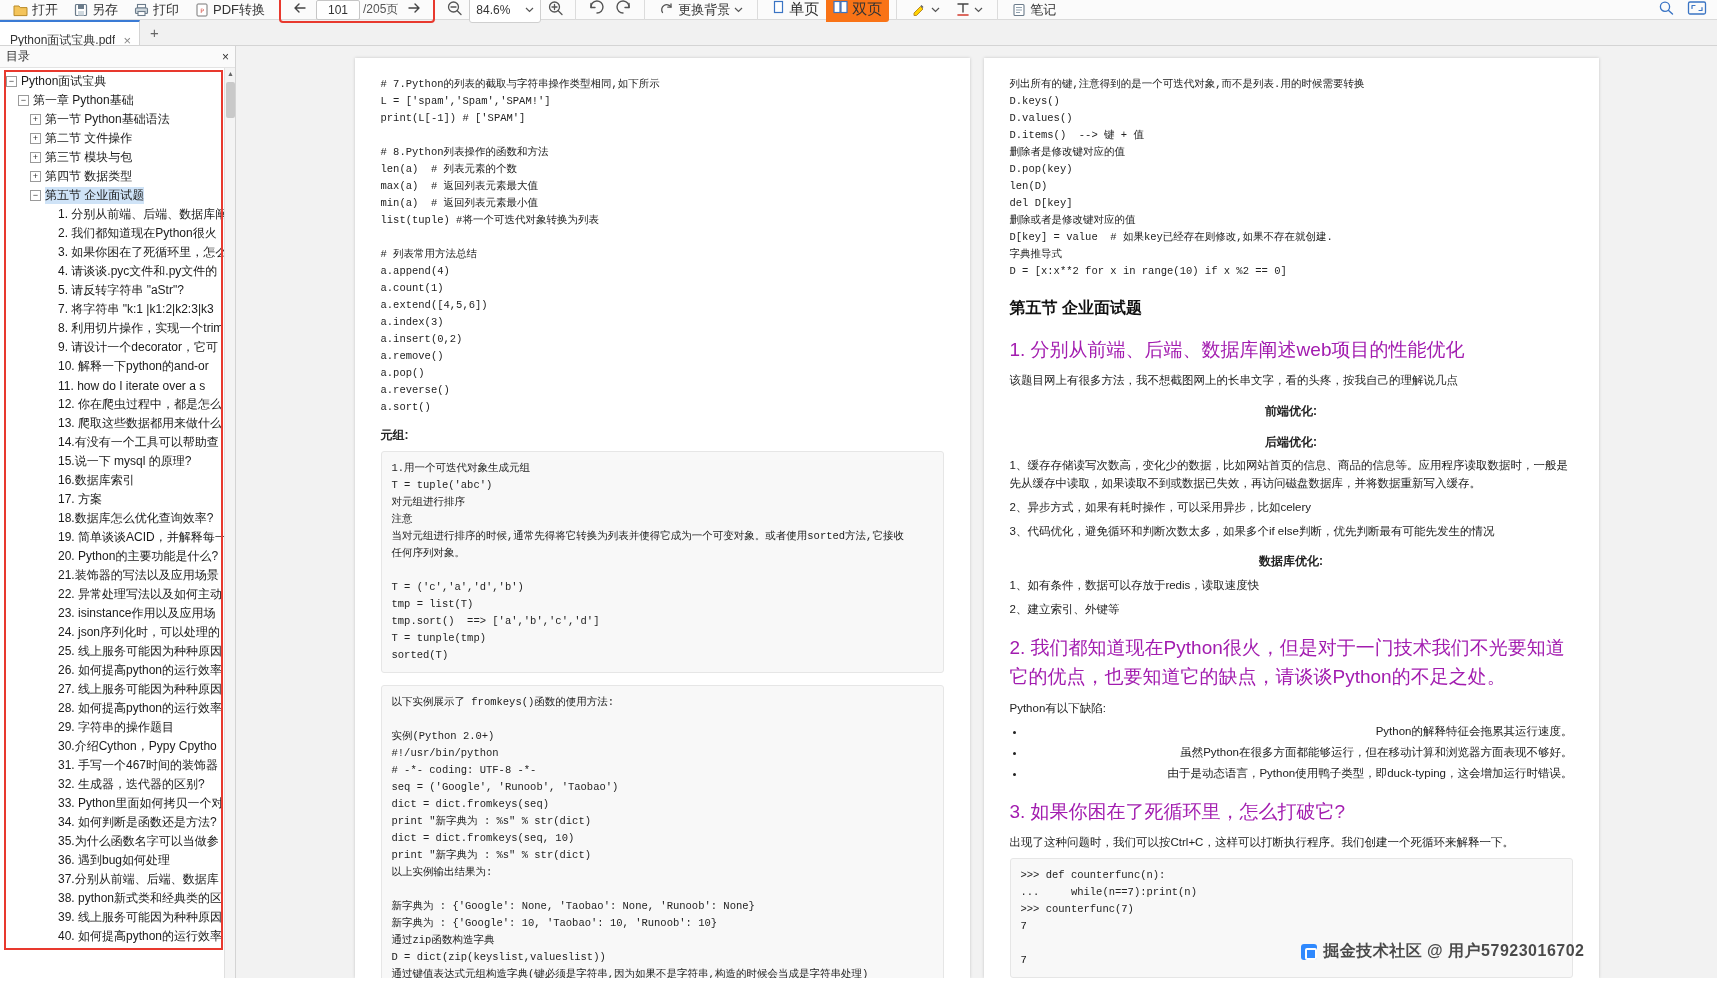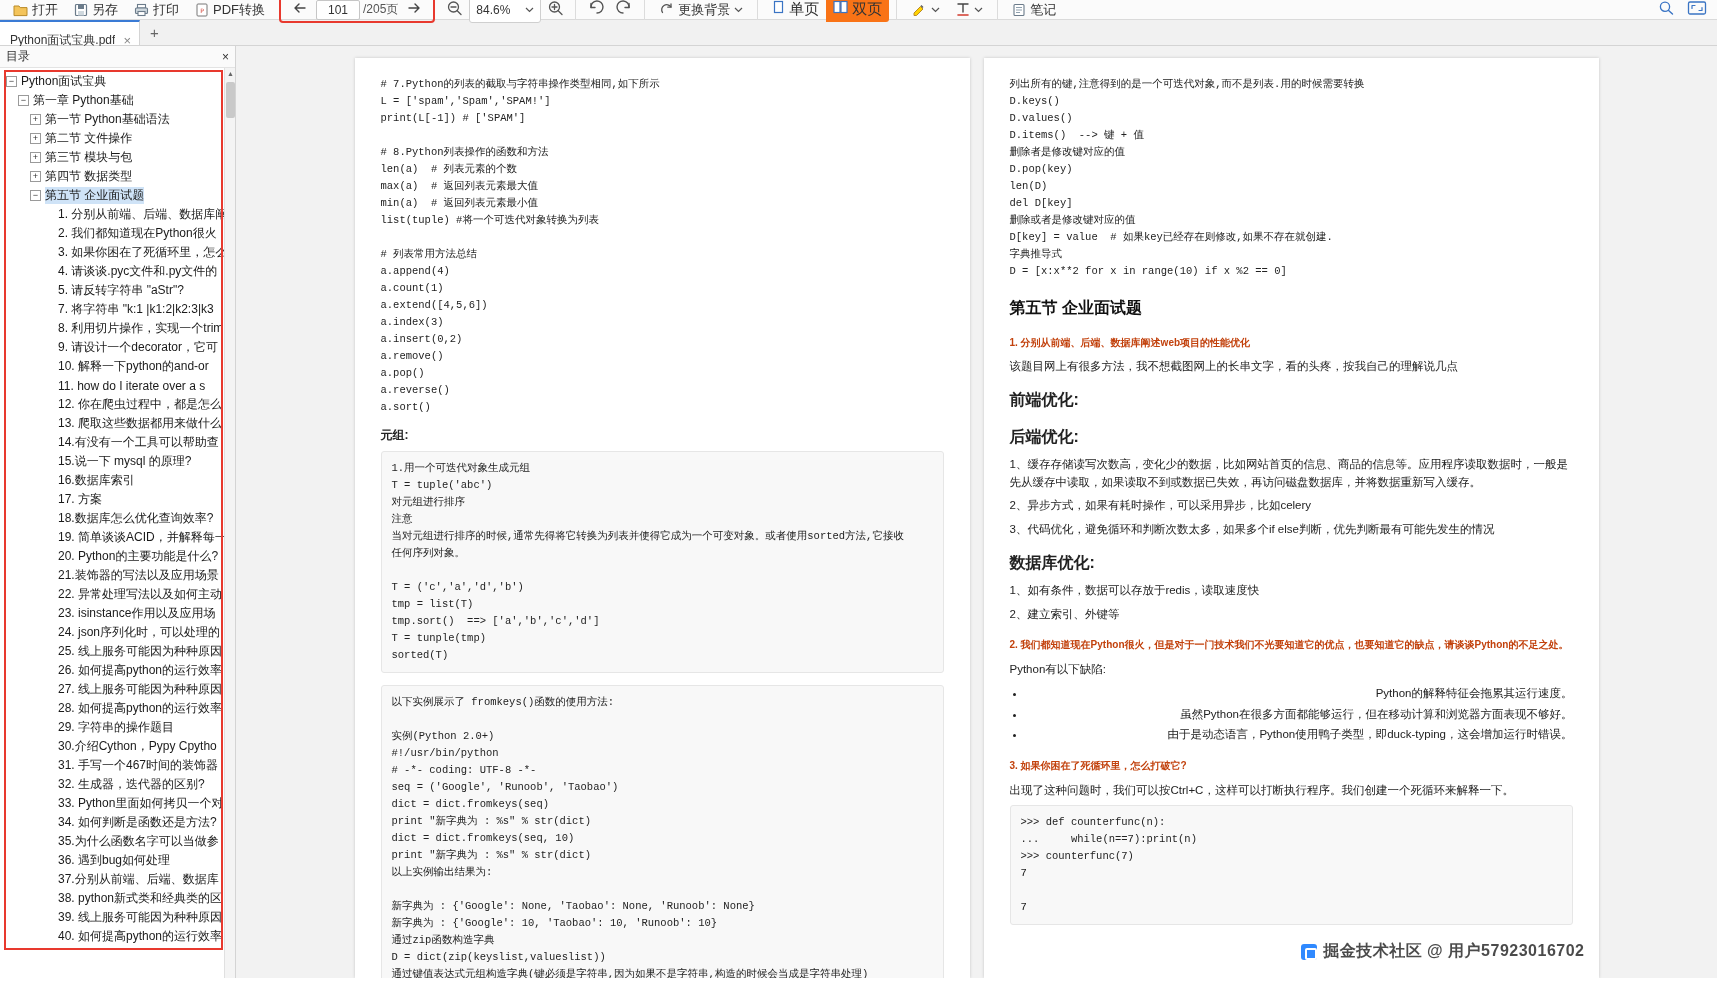--- a/index.html
+++ b/index.html
@@ -204,24 +204,24 @@
     line-height: 1.62;
     white-space: pre-wrap;
     color: #222;
     margin: 0 0 10px 0;
   }
   .sub-h { font-weight: bold; font-size: 12px; margin: 10px 0 4px; }
   h2.sec {
     font-size: 16px; font-weight: bold; margin: 16px 0 10px; color: #111;
   }
   h3.q {
-    font-size: 10px; font-weight: bold; margin: 14px 0 8px; color: #c2410c;
+    font-size: 19px; font-weight: normal; margin: 14px 0 8px; color: #a21caf;
   }
   p.t { margin: 6px 0; font-size: 11.5px; color: #222; }
-  .bold-line { font-weight: bold; font-size: 16px; margin: 12px 0 6px; }
+  .bold-line { font-weight: bold; font-size: 12px; margin: 12px 0 6px; text-align: center; }
   ul.bul { margin: 6px 0 6px 16px; padding: 0; }
   ul.bul li { margin: 3px 0; font-size: 11.5px; text-align: right; }
   .watermark {
     position: absolute;
     right: 14px; bottom: 14px;
     font-size: 16px;
     color: #3c3c3c;
     font-weight: bold;
     letter-spacing: .5px;
     opacity: .92;

